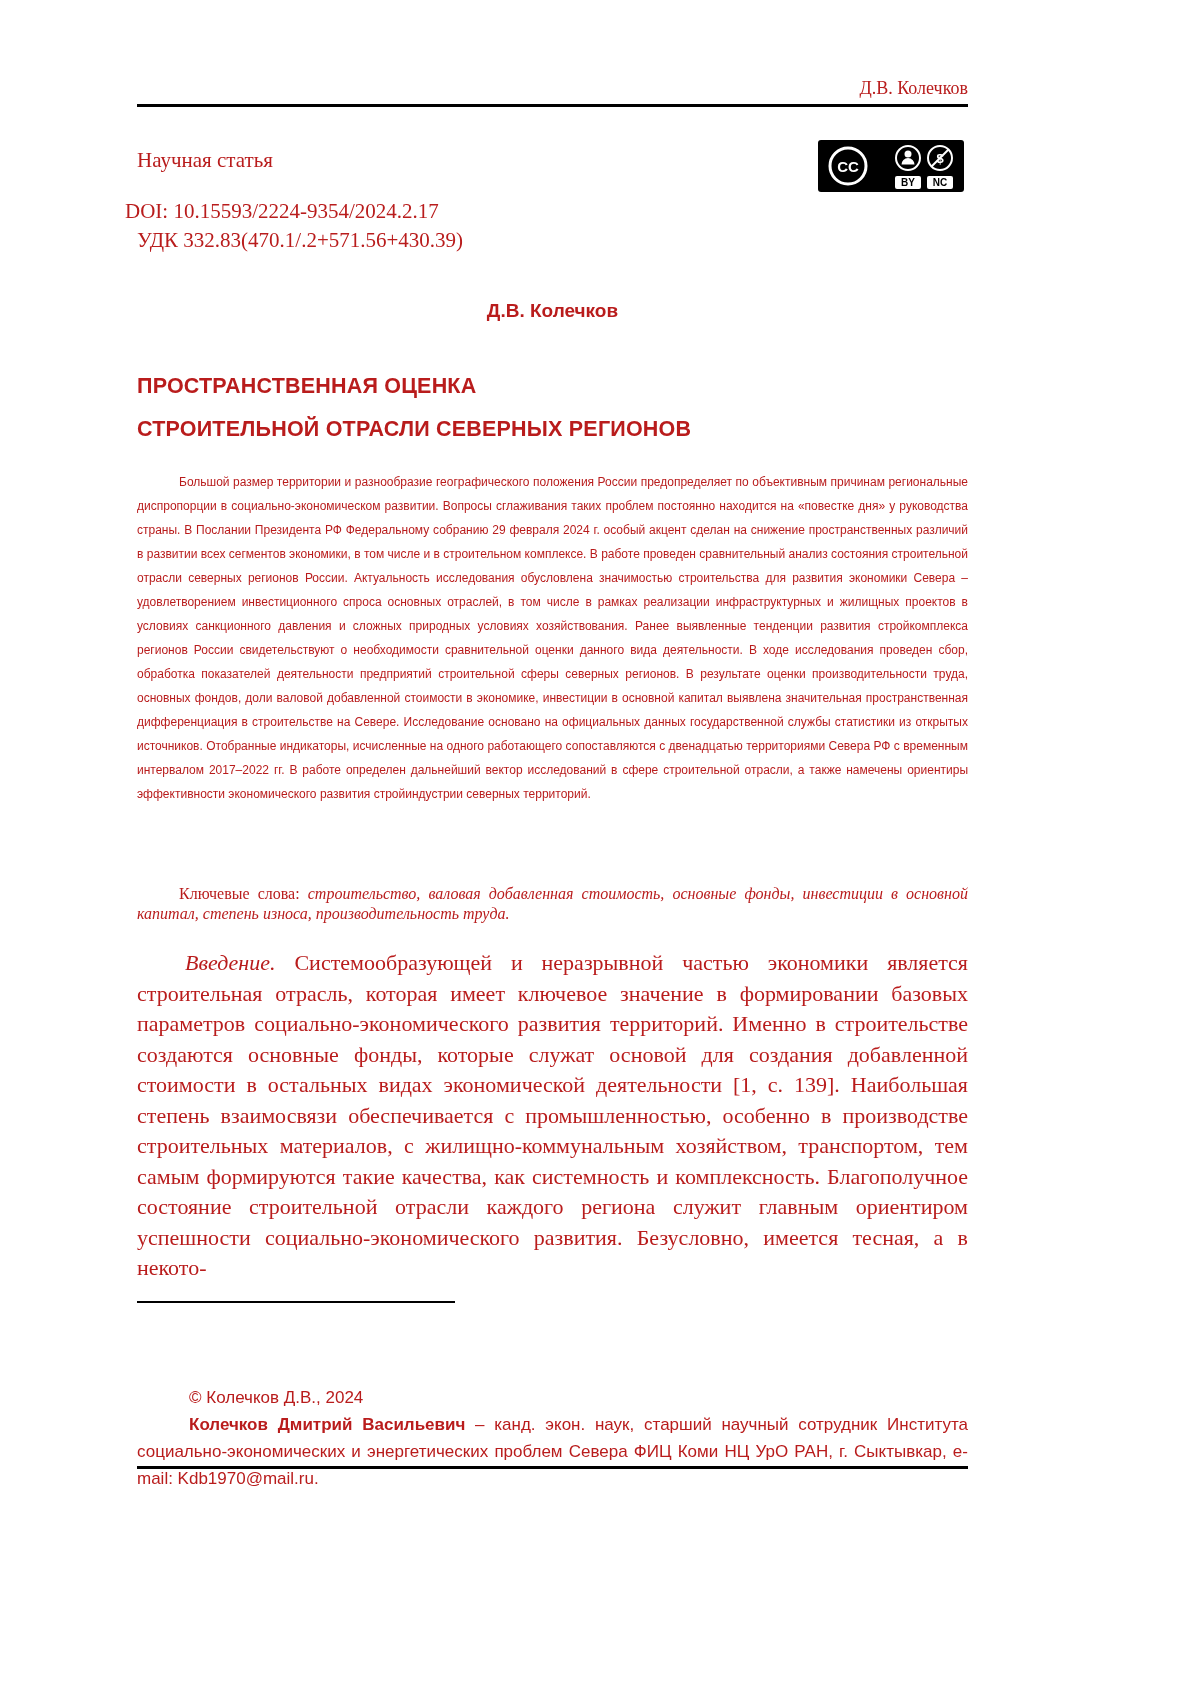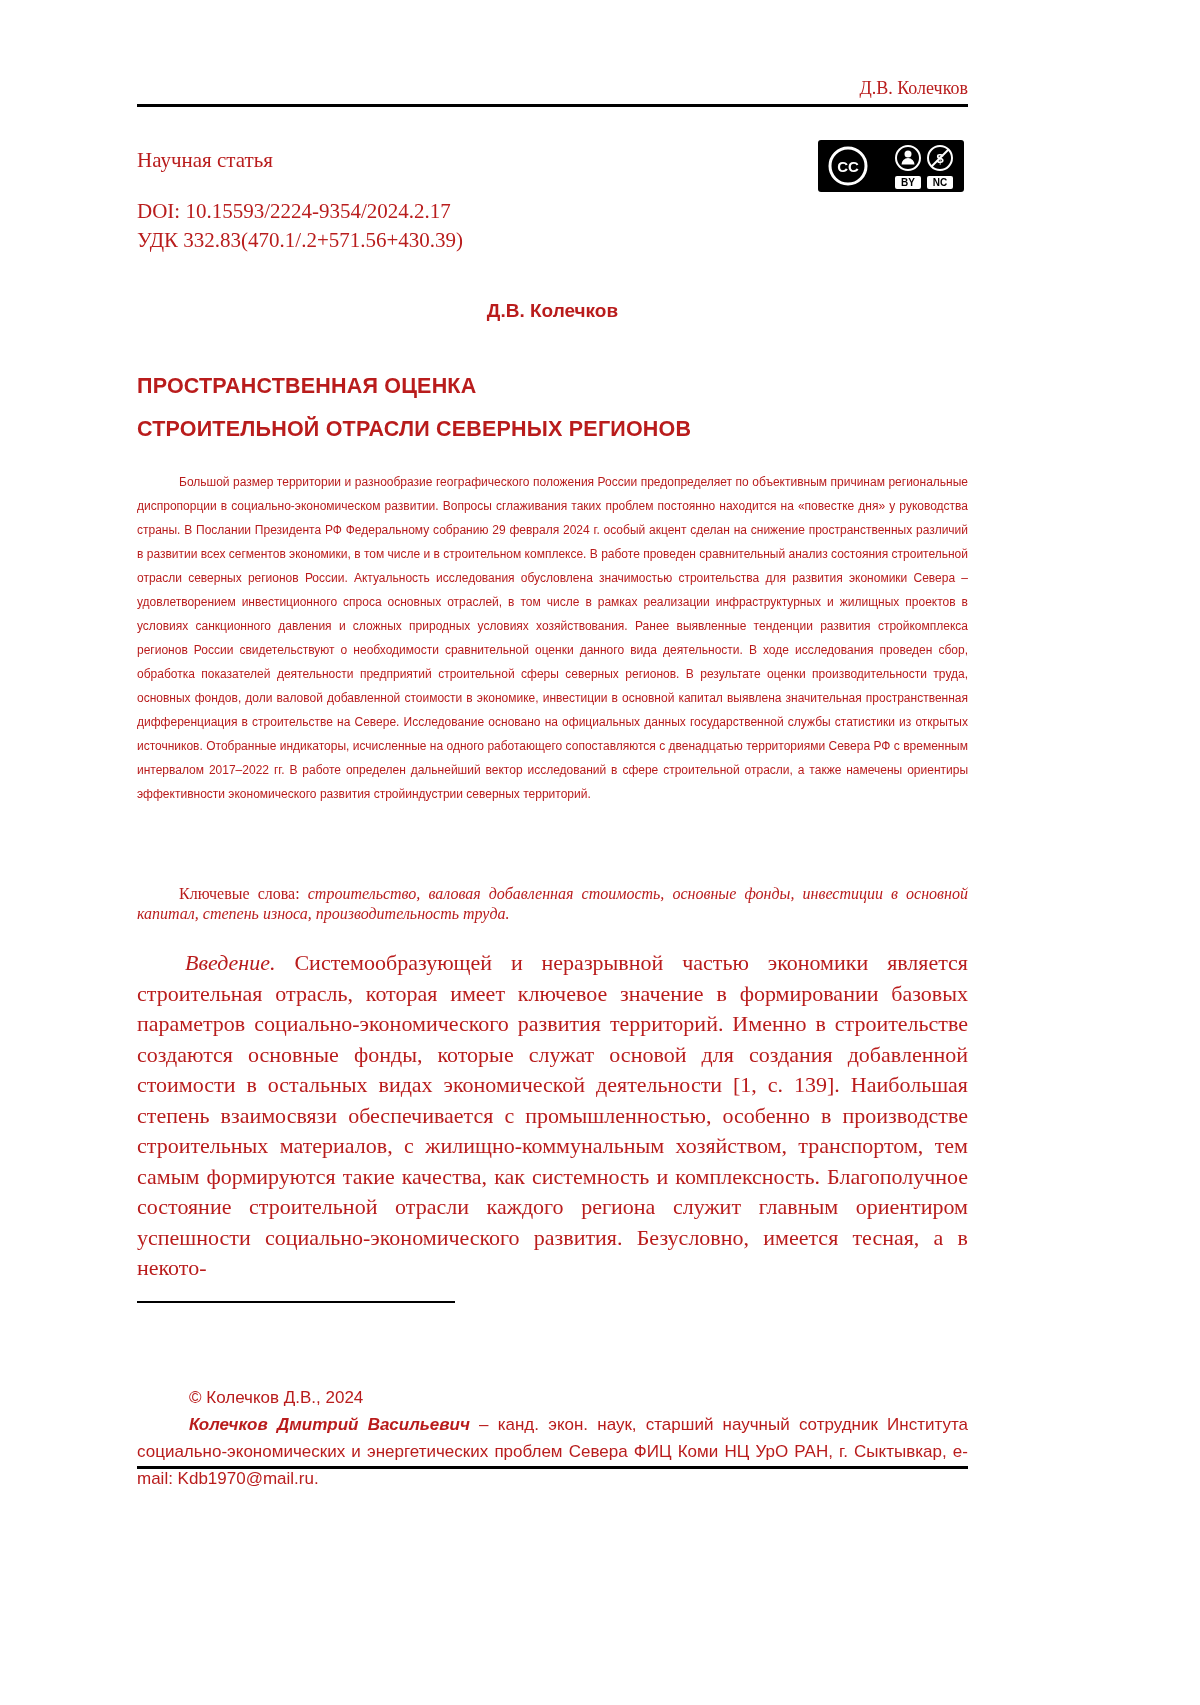--- a/index.html
+++ b/index.html
@@ -28,21 +28,21 @@
   .bottom-rule { top: 1466px; }
 
   .article-type {
     left: 137px; top: 148px;
     font-size: 21px;
   }
   .license-badge {
     left: 818px; top: 140px;
     width: 146px; height: 52px;
   }
-  .doi-line { left: 137px; top: 199px; font-size: 21px; }
+  .doi-line { left: 125px; top: 199px; font-size: 21px; }
   .udk-line { left: 137px; top: 228px; font-size: 21px; }
 
   .author-name {
     left: 137px; top: 300px; width: 831px;
     text-align: center;
     font-family: "Liberation Sans", sans-serif;
     font-weight: bold;
     font-size: 19px;
   }
   .article-title {
@@ -87,21 +87,21 @@
     width: 318px; height: 2px;
     background: #000;
   }
   .footnote {
     left: 137px; top: 1384px; width: 831px;
     font-family: "Liberation Sans", sans-serif;
     font-size: 17px;
     line-height: 27px;
   }
   .footnote p { text-indent: 52px; text-align: justify; }
-  .footnote .fn-bold { font-weight: bold; font-style: italic; }
+  .footnote .fn-bold { font-weight: bold; }
 
   .page-number {
     left: 137px; top: 1477px; width: 831px;
     text-align: right;
     font-size: 19px;
   }
 </style>
 </head>
 <body>
 

